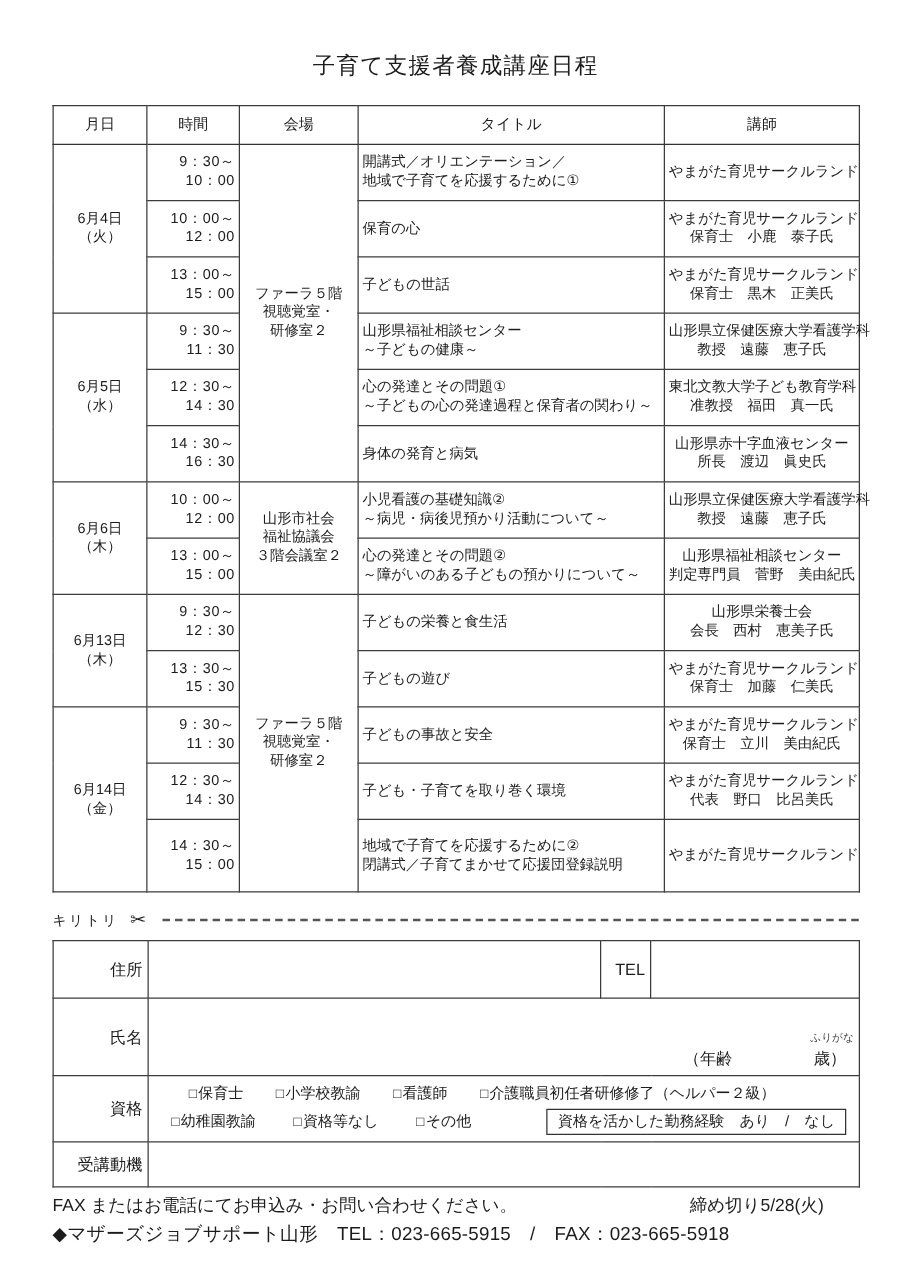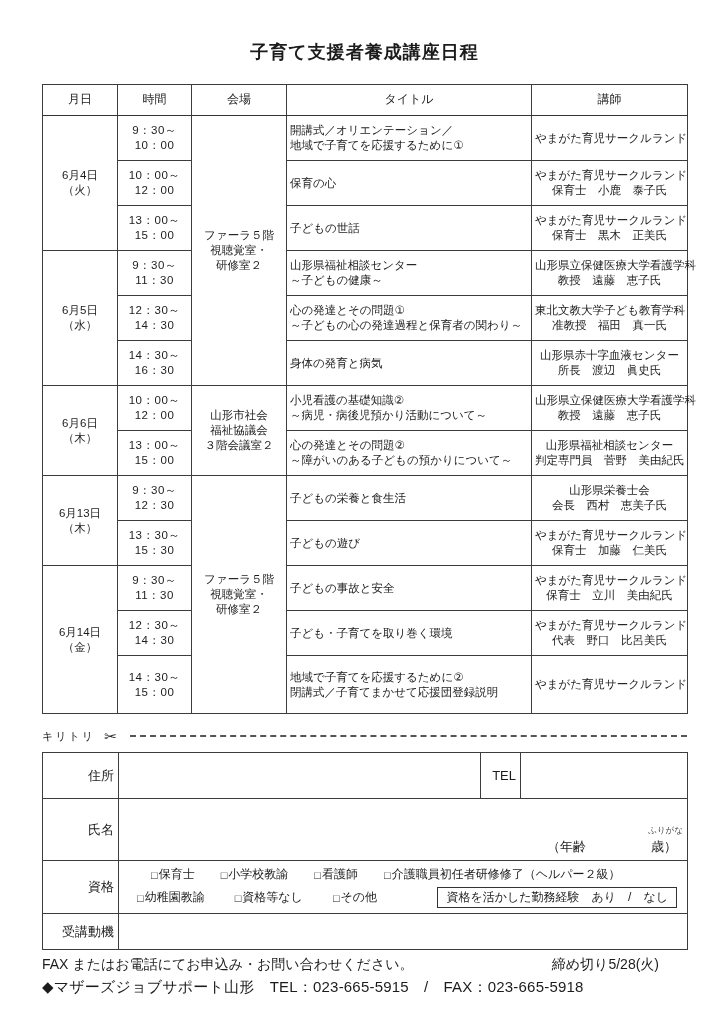--- a/index.html
+++ b/index.html
@@ -7,21 +7,21 @@
     width:724px;height:1024px;
     background:#ffffff;
     color:#1c1c1c;
     font-family:"Liberation Sans","DejaVu Sans",sans-serif;
     overflow:hidden;
     position:relative;
   }
   .page{width:724px;height:1024px;box-sizing:border-box;padding:40px 0 0 42px;}
   .doc-title{
     width:645px;text-align:center;
-    font-size:18px;font-weight:bold;letter-spacing:1px;
+    font-size:18px;font-weight:normal;letter-spacing:1px;
     margin:0 0 20px 0;
   }
   
   table.schedule{
     border-collapse:collapse;table-layout:fixed;
     width:645px;
     border:1.5px solid #333;
   }
   table.schedule th, table.schedule td{
     border:1px solid #3c3c3c;
@@ -31,21 +31,21 @@
     line-height:1.3;
   }
   table.schedule thead th{
     font-weight:normal;font-size:12px;height:26px;text-align:center;
     border-bottom:1.5px solid #333;
     margin-left:27px;
   }
   table.schedule tbody tr{height:45px;}
   table.schedule tbody tr:last-child{height:58px;}
   td.td-date{text-align:center;font-size:11.5px;}
-  td.td-time{text-align:center;font-size:12px;letter-spacing:0.5px;}
+  td.td-time{text-align:right;font-size:12px;letter-spacing:0.5px;}
   td.td-venue{text-align:center;font-size:11.5px;}
   td.td-title{text-align:left;padding-left:10px;font-size:11.5px;}
   td.td-lect{text-align:center;font-size:11px;}
   .line{white-space:nowrap;}
   
   .cutline{
     width:645px;display:flex;align-items:center;
     margin:14px 0 8px 0;height:16px;
   }
   .cutline .cut-label{font-size:11px;letter-spacing:2px;}

